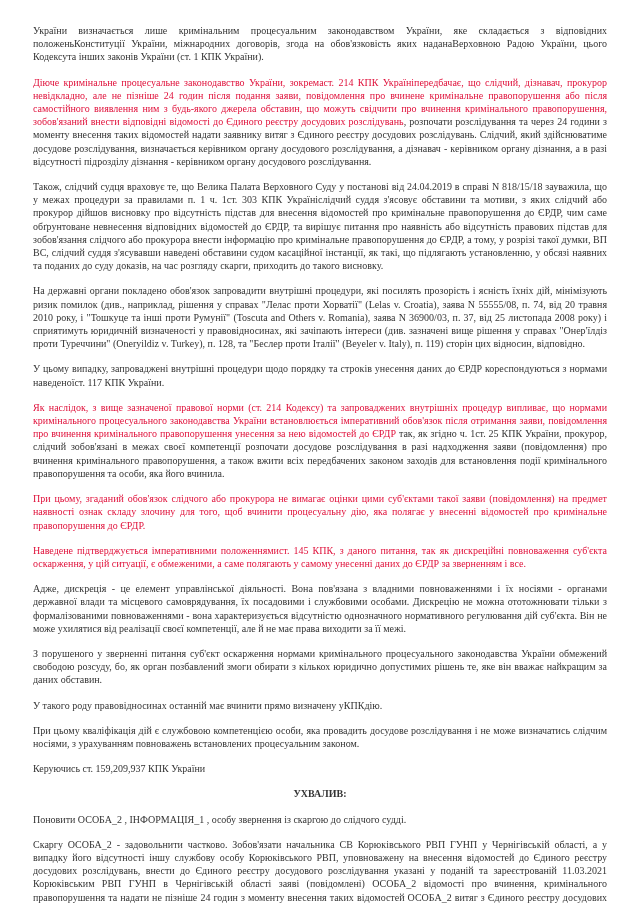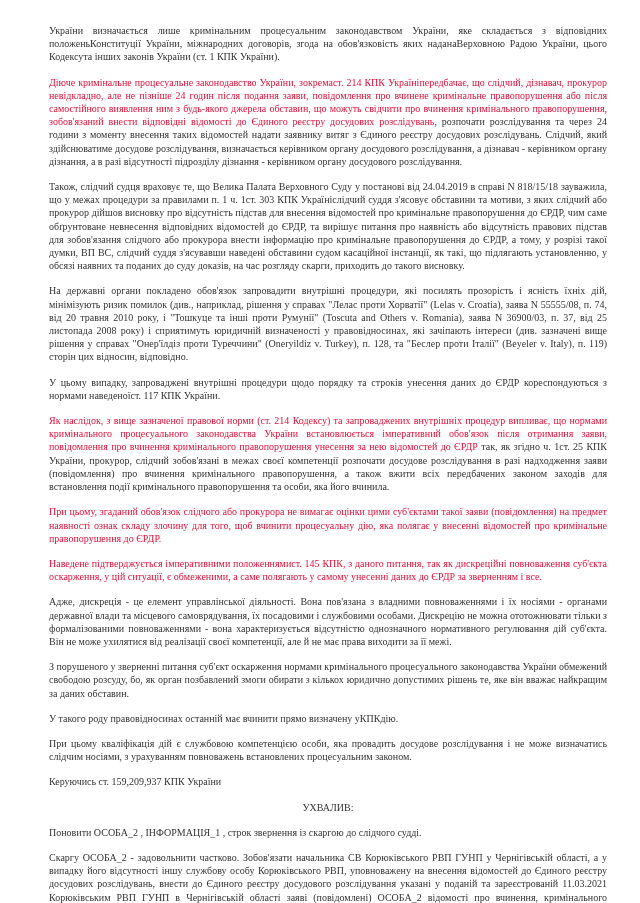--- a/index.html
+++ b/index.html
@@ -2,23 +2,23 @@
 <html><head>
 <meta charset="utf-8">
 <style>
   html, body { margin: 0; padding: 0; background: #ffffff; }
   body { width: 640px; height: 903px; overflow: hidden; position: relative; }
   .page {
     position: absolute; left: 33px; top: 24px; width: 574px;
     font-family: "Liberation Serif", "DejaVu Serif", serif;
     font-size: 10px; line-height: 13.2px; color: #333333;
   }
-  p { margin: 0 0 12px 16px; text-align: justify; }
+  p { margin: 0 0 12px 0; text-align: justify; }
   .red { color: #e0103a; }
-  .center { text-align: center; }
+  .center { text-align: center; font-weight: bold; }
 </style>
 </head>
 <body>
 
 <div class="page" style="color: rgb(51, 51, 51);">
   <p>
     <span>України визначається лише кримінальним процесуальним законодавством України, яке складається з відповідних положеньКонституції України, міжнародних договорів, згода на обов'язковість яких наданаВерховною Радою України, цього Кодексута інших законів України (ст. 1 КПК України).</span>
   </p>
   <p>
     <span class="red" style="color: rgb(224, 16, 58);">Діюче кримінальне процесуальне законодавство України, зокремаст. 214 КПК Україніпередбачає, що слідчий, дізнавач, прокурор невідкладно, але не пізніше 24 годин після подання заяви, повідомлення про вчинене кримінальне правопорушення або після самостійного виявлення ним з будь-якого джерела обставин, що можуть свідчити про вчинення кримінального правопорушення, зобов'язаний внести відповідні відомості до Єдиного реєстру досудових розслідувань</span><span>, розпочати розслідування та через 24 години з моменту внесення таких відомостей надати заявнику витяг з Єдиного реєстру досудових розслідувань. Слідчий, який здійснюватиме досудове розслідування, визначається керівником органу досудового розслідування, а дізнавач - керівником органу дізнання, а в разі відсутності підрозділу дізнання - керівником органу досудового розслідування.</span>
@@ -50,16 +50,16 @@
   <p>
     <span>У такого роду правовідносинах останній має вчинити прямо визначену уКПКдію.</span>
   </p>
   <p>
     <span>При цьому кваліфікація дій є службовою компетенцією особи, яка провадить досудове розслідування і не може визначатись слідчим носіями, з урахуванням повноважень встановлених процесуальним законом.</span>
   </p>
   <p>
     <span>Керуючись ст. 159,209,937 КПК України</span>
   </p>
   <p class="center">УХВАЛИВ:</p>
-  <p>Поновити ОСОБА_2 , ІНФОРМАЦІЯ_1 , строк звернення із скаргою до слідчого судді.</p>
+  <p>Поновити ОСОБА_2 , ІНФОРМАЦІЯ_1 , особу звернення із скаргою до слідчого судді.</p>
   <p>Скаргу ОСОБА_2 - задовольнити частково. Зобов'язати начальника СВ Корюківського РВП ГУНП у Чернігівській області, а у випадку його відсутності іншу службову особу Корюківського РВП, уповноважену на внесення відомостей до Єдиного реєстру досудових розслідувань, внести до Єдиного реєстру досудового розслідування указані у поданій та зареєстрованій 11.03.2021 Корюківським РВП ГУНП в Чернігівській області заяві (повідомлені) ОСОБА_2 відомості про вчинення, кримінального правопорушення та надати не пізніше 24 годин з моменту внесення таких відомостей ОСОБА_2 витяг з Єдиного реєстру досудових розслідувань. При цьому кваліфікація дій є службовою компетенцією особи, яка провадить досудове розслідування і не може визначатись слідчим суддею, з урахуванням повноважень встановлених процесуальним законом.</p>
 
 </div>
 
 </body></html>

